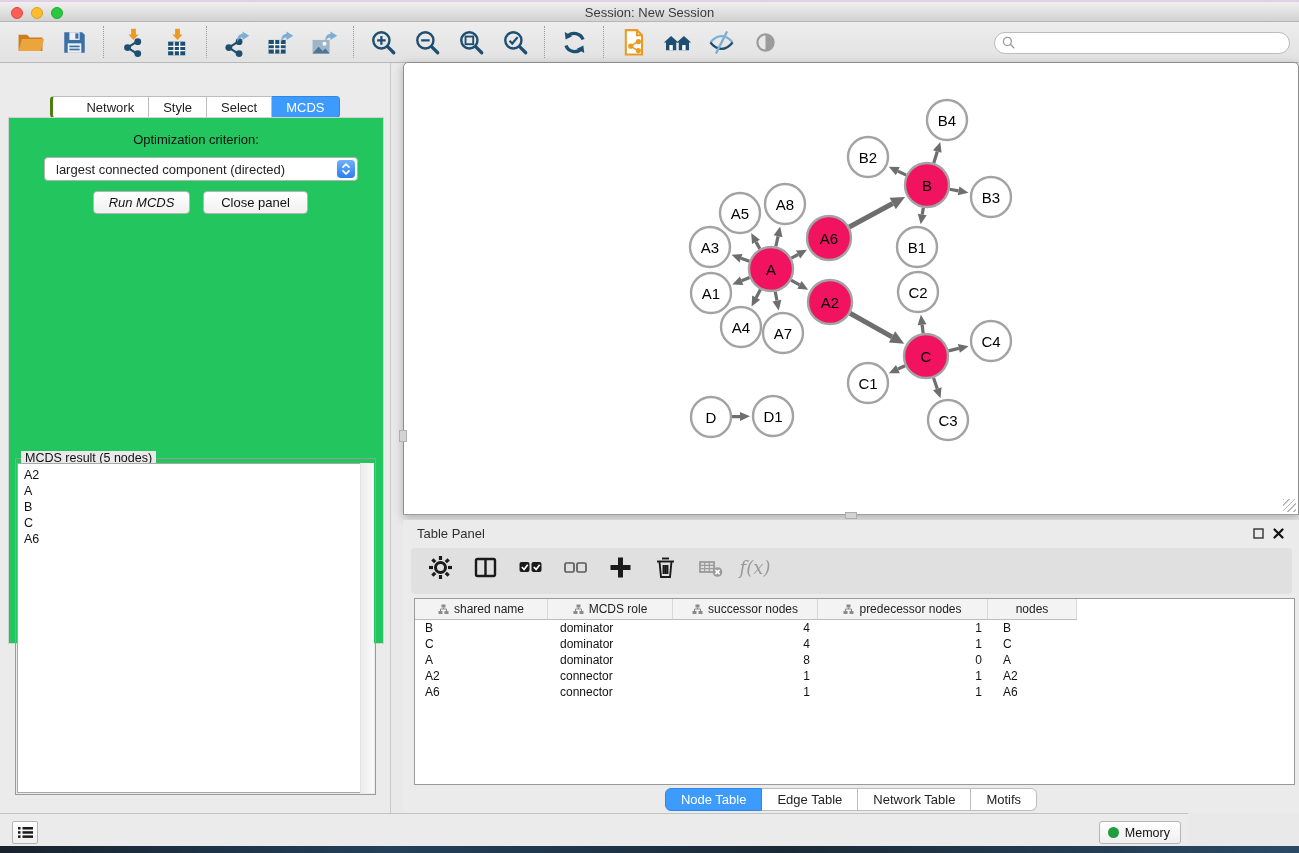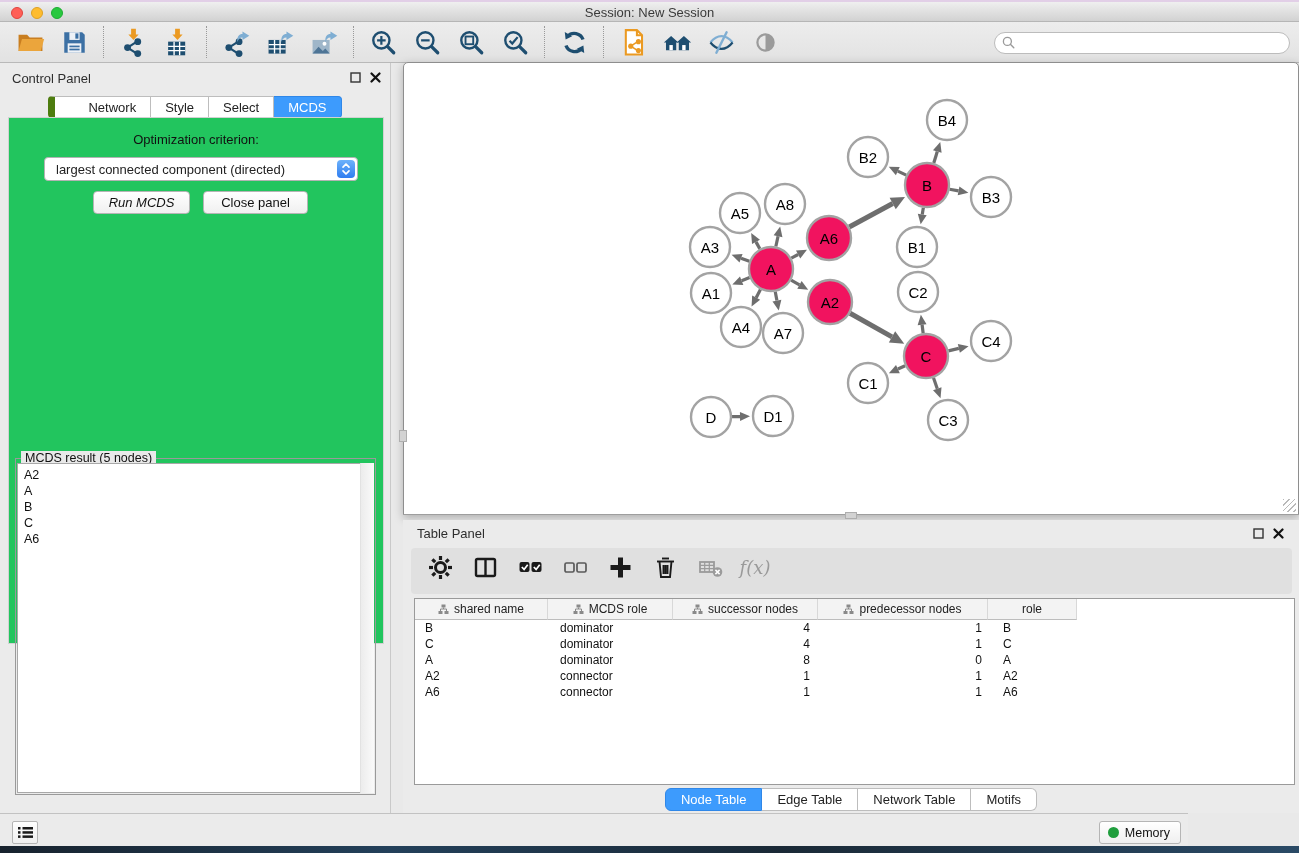--- a/index.html
+++ b/index.html
@@ -32,21 +32,21 @@
   .control-panel { position:absolute; left:0; top:63px; width:391px; height:750px; background:#ebebeb; border-right:1px solid #c9c9c9; }
   .panel-head { position:absolute; left:0; top:0; width:100%; height:30px; }
   .panel-head .ph-title { position:absolute; left:12px; top:8px; font-size:13px; color:#2e2e2e; }
   .win-ctl { position:absolute; top:8px; display:flex; gap:7px; }
   .control-panel .win-ctl { right:8px; }
   .wc { width:13px; height:13px; display:flex; align-items:center; justify-content:center; background:transparent; border:none; }
   .wc svg { width:11px; height:11px; }
 
   .cp-tabs { position:absolute; left:0; top:33px; width:100%; display:flex; justify-content:center; }
   .cp-tab { height:22px; padding:0 14px; font-size:13px; background:#fff; border:1px solid #bdbdbd; border-left:none; color:#222; }
-  .cp-tab:first-child { border-left:7px solid #4d7c0f; border-radius:4px 0 0 4px;padding-left:33px; }
+  .cp-tab:first-child { border-left:3px solid #4d7c0f; border-radius:4px 0 0 4px;padding-left:33px; }
   .cp-tab:last-child { border-radius:0 4px 4px 0; }
   .cp-tab.active { background:#3d9bfd; border-color:#2f87e8; color:#fff; }
 
   .cp-content { position:absolute; left:8px; top:54px; width:376px; height:527px; background:#22c55e; border:1px solid #d2d2d2; }
   .crit-label { position:absolute; left:0; right:0; top:14px; text-align:center; font-size:13px; color:#111; }
   .dropdown { position:absolute; left:35px; top:39px; width:314px; height:24px; background:#fff; border:1px solid #b3b3b3; border-radius:4px; font-size:13px; display:flex; align-items:center; padding-left:11px; }
   .dropdown .stepper { position:absolute; right:2px; top:2px; width:18px; height:18px; border-radius:4px; background:linear-gradient(#6db2fb,#2f7df0); display:flex; flex-direction:column; align-items:center; justify-content:center; }
   .dropdown .stepper svg { width:10px; height:14px; }
   .cp-btn { position:absolute; top:73px; height:23px; background:linear-gradient(#ffffff,#f0f0f0); border:1px solid #b5b5b5; border-radius:4px; font-size:13px; color:#111; }
   .btn-run { left:84px; width:97px;font-style:italic; }
@@ -284,35 +284,20 @@
   <div class="searchbox">
     <svg viewBox="0 0 14 14">
         <circle cx="5.8" cy="5.8" r="4.3" fill="none" stroke="#9a9a9a" stroke-width="1.4"></circle>
         <path d="M9 9l3.7 3.7" stroke="#9a9a9a" stroke-width="1.5" stroke-linecap="round"></path>
       </svg>
     <input type="text" placeholder="" style="">
   </div>
 </div>
 
 <div class="control-panel">
-  <div class="panel-head">
-    <span class="ph-title">Control Panel</span>
-    <span class="win-ctl">
-      <button class="wc">
-          <svg viewBox="0 0 11 11">
-            <rect x="1" y="1" width="9" height="9" fill="none" stroke="#333" stroke-width="1.4"></rect>
-          </svg>
-        </button>
-      <button class="wc">
-          <svg viewBox="0 0 11 11">
-            <path d="M1.5 1.5l8 8M9.5 1.5l-8 8" stroke="#111" stroke-width="2.2" stroke-linecap="round"></path>
-          </svg>
-        </button>
-    </span>
-  </div>
   <div class="cp-tabs">
       <button class="cp-tab">Network</button>
       <button class="cp-tab">Style</button>
       <button class="cp-tab">Select</button>
       <button class="cp-tab active">MCDS</button>
     </div>
   <div class="cp-content">
     <div class="crit-label">Optimization criterion:</div>
     <div class="dropdown">
       <span>largest connected component (directed)</span>
@@ -548,21 +533,21 @@
             <g fill="#8a8a8a">
               <rect x="3.5" y="0.5" width="4" height="3"></rect>
               <rect x="0.5" y="7" width="4" height="3"></rect>
               <rect x="6.5" y="7" width="4" height="3"></rect>
             </g>
             <path d="M5.5 3.5V5M2.5 7V5h6v2" stroke="#8a8a8a" stroke-width="1" fill="none"></path>
           </svg>
           <span>predecessor nodes</span>
         </div>
         <div class="th">
-          <span>role</span>
+          <span>nodes</span>
         </div>
         <div class="th-filler"></div>
       </div>
     <div>
         <div class="tr">
           <div class="td c0">B</div>
           <div class="td c1">dominator</div>
           <div class="td c2">4</div>
           <div class="td c3">1</div>
           <div class="td c4">B</div>

